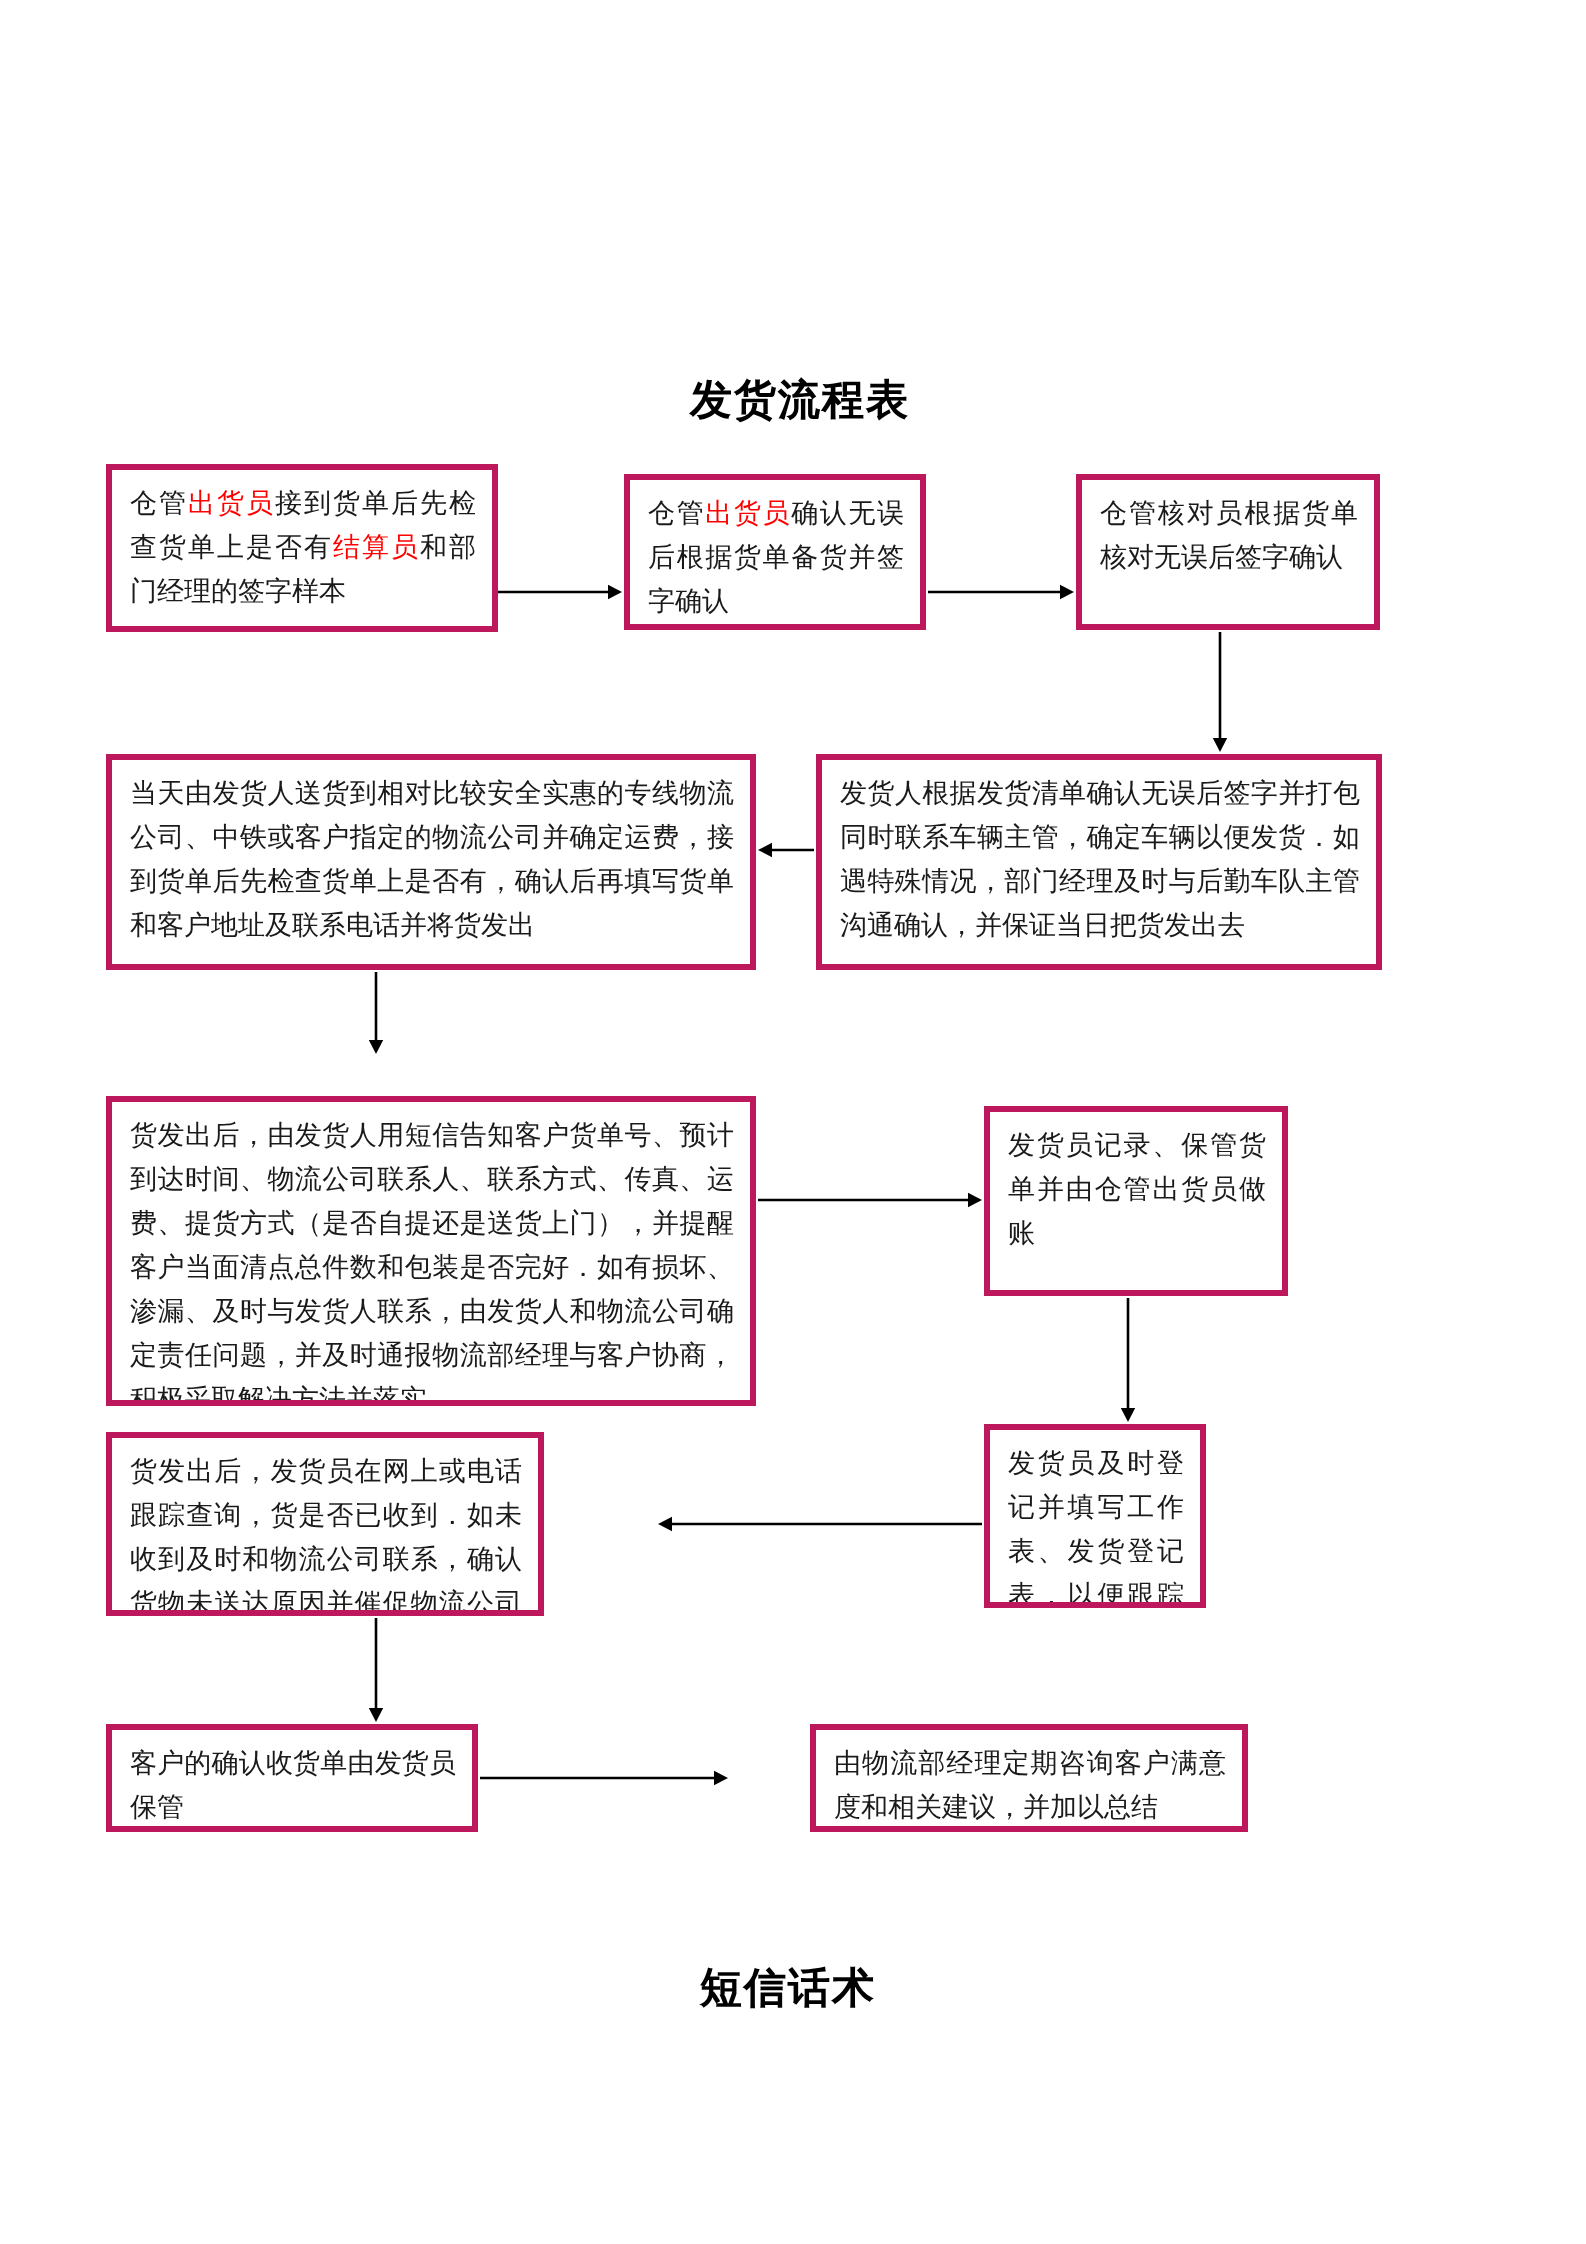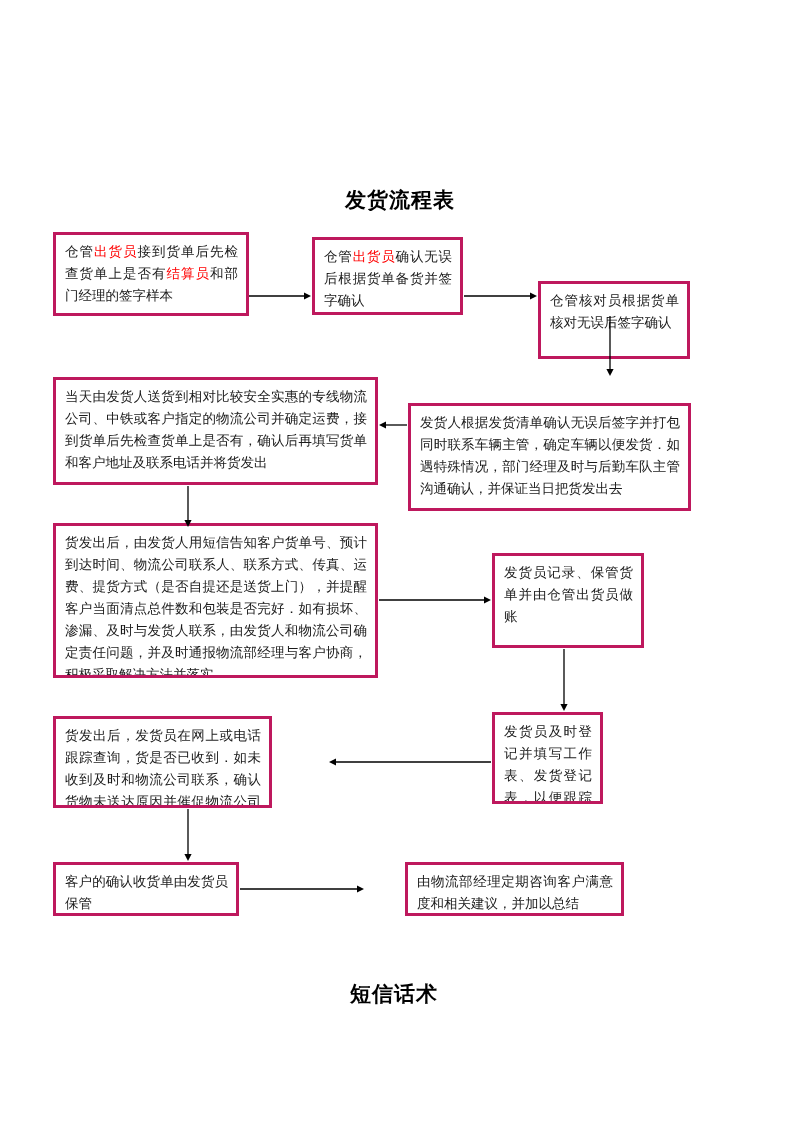--- a/index.html
+++ b/index.html
@@ -62,30 +62,30 @@
 
   <div class="title" style="left:345px; top:186px;">发货流程表</div>
 
   <div id="boxes-layer">
       <div class="box" style="left: 53px; top: 232px; width: 196px; height: 84px;">
         <span class="txt"><span>仓管</span><span class="hl">出货员</span><span>接到货单后先检查货单上是否有</span><span class="hl">结算员</span><span>和部门经理的签字样本</span></span>
       </div>
       <div class="box" style="left: 312px; top: 237px; width: 151px; height: 78px;">
         <span class="txt"><span>仓管</span><span class="hl">出货员</span><span>确认无误后根据货单备货并签字确认</span></span>
       </div>
-      <div class="box" style="left: 538px; top: 237px; width: 152px; height: 78px; margin-top: 44px;">
+      <div class="box" style="left: 538px; top: 237px; width: 152px; height: 78px;">
         <span class="txt"><span>仓管核对员根据货单核对无误后签字确认</span></span>
       </div>
       <div class="box" style="left: 53px; top: 377px; width: 325px; height: 108px;">
         <span class="txt"><span>当天由发货人送货到相对比较安全实惠的专线物流公司、中铁或客户指定的物流公司并确定运费，接到货单后先检查货单上是否有，确认后再填写货单和客户地址及联系电话并将货发出</span></span>
       </div>
-      <div class="box" style="left: 408px; top: 377px; width: 283px; height: 108px; margin-top: 26px;">
+      <div class="box" style="left: 408px; top: 377px; width: 283px; height: 108px;">
         <span class="txt"><span>发货人根据发货清单确认无误后签字并打包同时联系车辆主管，确定车辆以便发货．如遇特殊情况，部门经理及时与后勤车队主管沟通确认，并保证当日把货发出去</span></span>
       </div>
-      <div class="box" style="left: 53px; top: 523px; width: 325px; height: 155px;">
+      <div class="box" style="left: 53px; top: 548px; width: 325px; height: 155px;">
         <span class="txt"><span>货发出后，由发货人用短信告知客户货单号、预计到达时间、物流公司联系人、联系方式、传真、运费、提货方式（是否自提还是送货上门），并提醒客户当面清点总件数和包装是否完好．如有损坏、渗漏、及时与发货人联系，由发货人和物流公司确定责任问题，并及时通报物流部经理与客户协商，积极采取解决方法并落实</span></span>
       </div>
       <div class="box" style="left: 492px; top: 553px; width: 152px; height: 95px;">
         <span class="txt"><span>发货员记录、保管货单并由仓管出货员做账</span></span>
       </div>
       <div class="box" style="left: 53px; top: 716px; width: 219px; height: 92px;">
         <span class="txt"><span>货发出后，发货员在网上或电话跟踪查询，货是否已收到．如未收到及时和物流公司联系，确认货物未送达原因并催促物流公司及时送达</span></span>
       </div>
       <div class="box" style="left: 492px; top: 712px; width: 111px; height: 92px;">
         <span class="txt"><span>发货员及时登记并填写工作表、发货登记表，以便跟踪查询</span></span>

